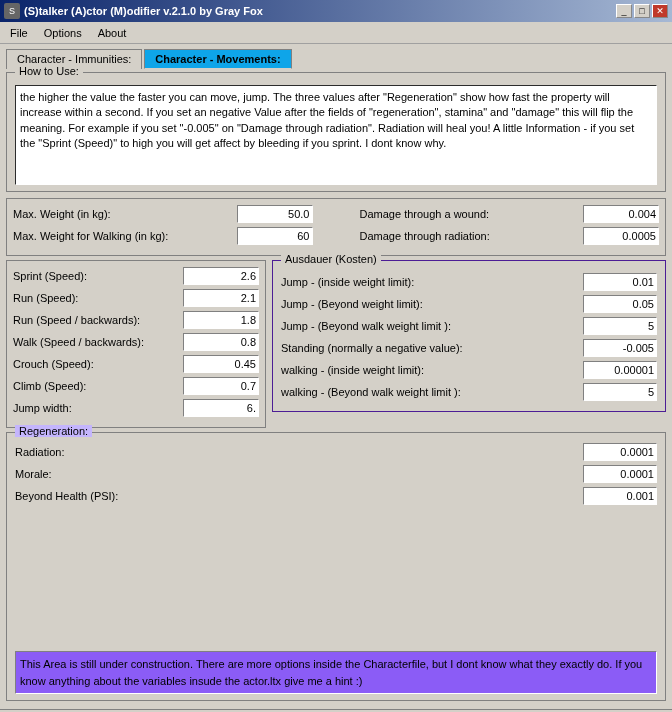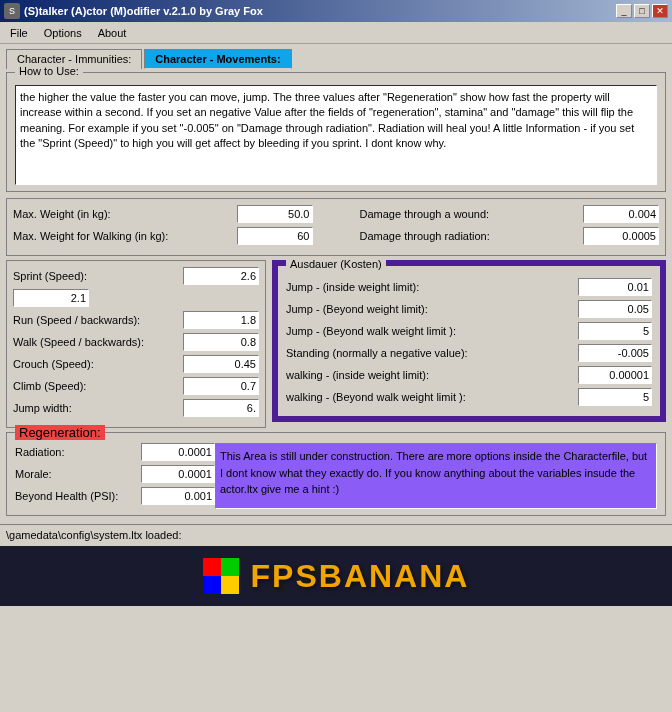--- a/index.html
+++ b/index.html
@@ -197,21 +197,21 @@
       border: 1px solid #808080;
       padding: 6px;
       flex: 0 0 260px;
     }
 
     .mid-right {
       flex: 1;
     }
 
     .ausdauer-box {
-      border: 6px solid #4c1d95;
+      border: 1px solid #4c1d95;
       padding: 6px 8px;
       position: relative;
     }
     .ausdauer-title {
       position: absolute;
       top: -8px;
       left: 8px;
       background: #d4d0c8;
       padding: 0 4px;
       font-size: 11px;
@@ -220,27 +220,29 @@
     .regen-section {
       border: 1px solid #808080;
       padding: 6px 8px;
       margin-bottom: 4px;
       position: relative;
     }
     .regen-title {
       position: absolute;
       top: -8px;
       left: 8px;
-      background: #ef4444;
+      background: #c4b5fd;
       padding: 0 4px;
-      font-size: 13px;
+      font-size: 11px;
     }
     .regen-inner {
       display: flex;
+      gap: 8px;
       margin-top: 4px;
+      flex-direction: column;
     }
     .regen-left {
       flex: 0 0 200px;
     }
     .regen-right {
       flex: 1;
       background: #8b5cf6;
       border: 1px solid;
       border-color: #808080 #ffffff #ffffff #808080;
       padding: 4px;
@@ -324,20 +326,21 @@
   </div>
 
   <div class="mid-section">
 
     <div class="mid-left">
       <div class="form-row">
         <span class="form-label">Sprint (Speed):</span>
         <input class="form-input" type="text" value="2.6" style="">
       </div>
       <div class="form-row">
+        <span class="form-label">Run (Speed):</span>
         <input class="form-input" type="text" value="2.1" style="">
       </div>
       <div class="form-row">
         <span class="form-label">Run (Speed / backwards):</span>
         <input class="form-input" type="text" value="1.8" style="">
       </div>
       <div class="form-row">
         <span class="form-label">Walk (Speed / backwards):</span>
         <input class="form-input" type="text" value="0.8" style="">
       </div>

